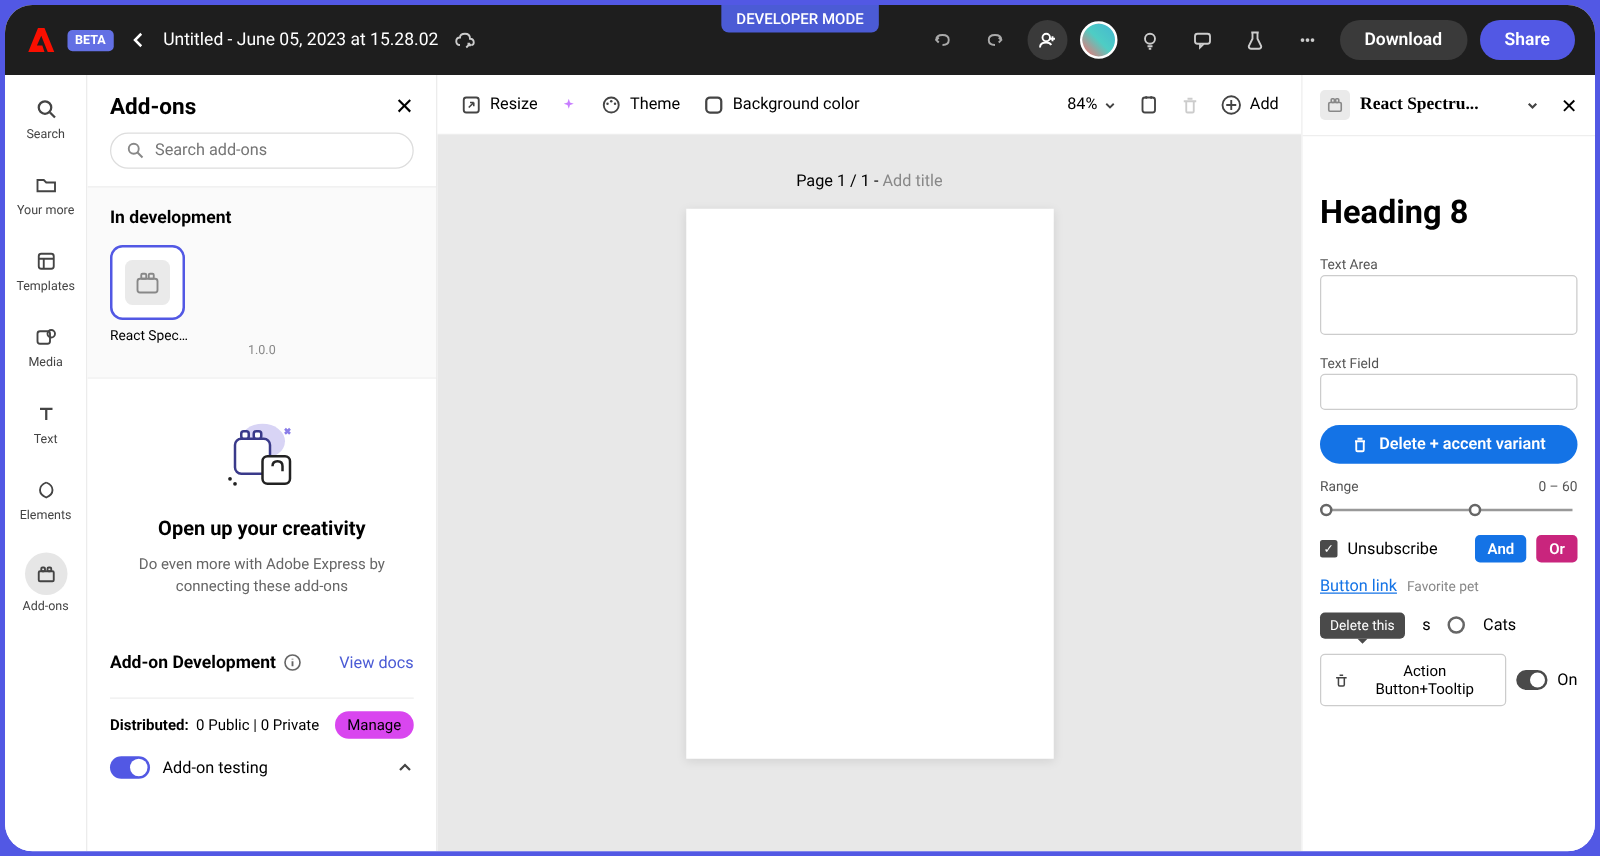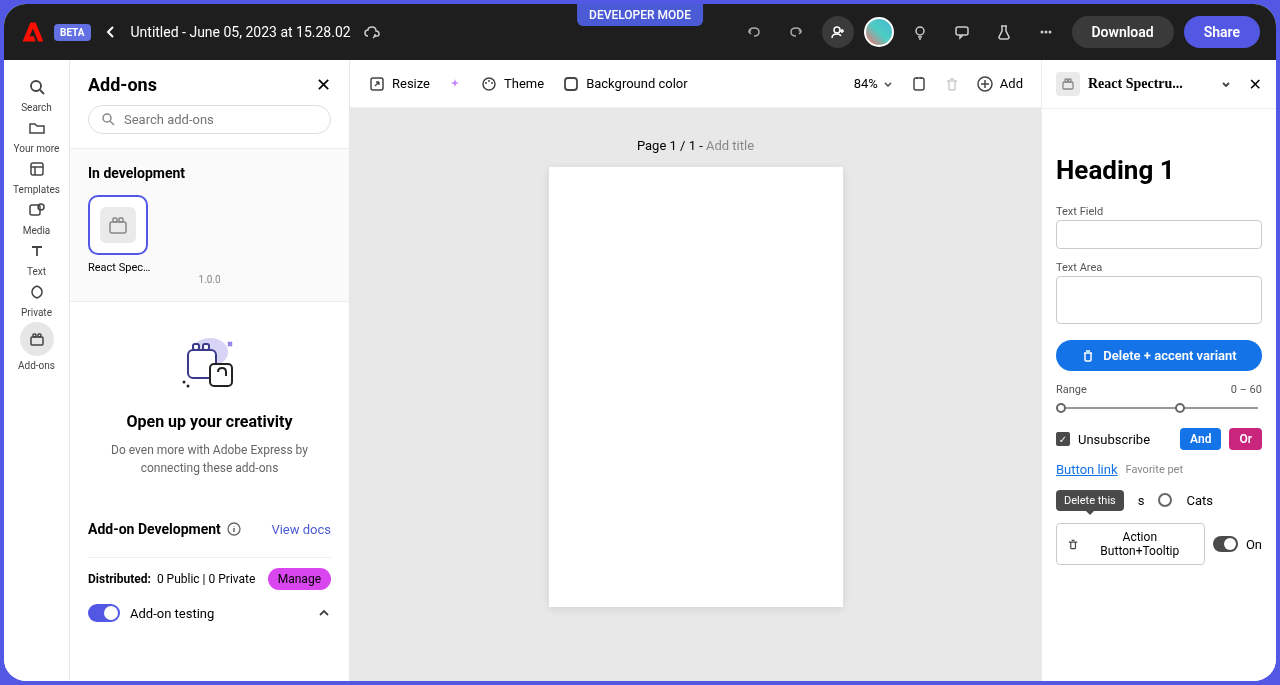--- a/index.html
+++ b/index.html
@@ -14,21 +14,21 @@
 .title { color: #fff; font-size: 14px; margin-left: 12px; }
 .cloud-icon { color: #ccc; margin-left: 12px; }
 .header-right { margin-left: auto; display: flex; align-items: center; gap: 10px; }
 .icon-btn { width: 32px; height: 32px; display: flex; align-items: center; justify-content: center; color: #ccc; cursor: pointer; border-radius: 50%; }
 .avatar { width: 30px; height: 30px; border-radius: 50%; background: linear-gradient(45deg, #ff6b6b, #4ecdc4, #45b7d1); border: 2px solid #fff; }
 .topbar-btn { padding: 8px 20px; border-radius: 20px; font-size: 14px; font-weight: 600; cursor: pointer; border: none; }
 .download-btn { background: #3a3a3a; color: #fff; }
 .share-btn { background: #5258e4; color: #fff; }
 
 .body { display: flex; flex: 1; overflow: hidden; }
-.rail { width: 66px; background: #fff; border-right: 1px solid #e6e6e6; display: flex; flex-direction: column; align-items: center; padding-top: 16px; gap: 4px; }
+.rail { width: 66px; background: #fff; border-right: 1px solid #e6e6e6; display: flex; flex-direction: column; align-items: center; padding-top: 16px; gap: 24px; }
 .rail-item { display: flex; flex-direction: column; align-items: center; gap: 4px; cursor: pointer; color: #444; width: 100%; }
 .rail-icon { width: 22px; height: 22px; display: flex; align-items: center; justify-content: center; }
 .rail-label { font-size: 10px; }
 .rail-item.active .rail-icon { background: #e6e6e6; border-radius: 50%; width: 34px; height: 34px; }
 
 .panel { width: 280px; background: #fff; border-right: 1px solid #e6e6e6; display: flex; flex-direction: column; overflow-y: auto; }
 .panel-header { display: flex; justify-content: space-between; align-items: center; padding: 14px 18px 10px; }
 .panel-title { font-size: 18px; font-weight: 700; }
 .close-x { cursor: pointer; font-size: 18px; }
 .search-wrap { padding: 0 18px 14px; }
@@ -212,21 +212,21 @@
             </svg>
           </span>
           <span class="rail-label">Text</span>
         </div>
       <div class="rail-item">
           <span class="rail-icon">
             <svg width="18" height="18" viewBox="0 0 18 18">
               <path d="M9 3 Q14 5 14 9 Q14 13 9 15 Q4 13 4 9 Q4 5 9 3" stroke="#444" stroke-width="1.5" fill="none"></path>
             </svg>
           </span>
-          <span class="rail-label">Private</span>
+          <span class="rail-label">Elements</span>
         </div>
       <div class="rail-item active">
           <span class="rail-icon">
             <svg width="16" height="16" viewBox="0 0 16 16">
               <rect x="2" y="6" width="12" height="8" rx="1" stroke="#444" stroke-width="1.5" fill="none"></rect>
               <rect x="4" y="3" width="3" height="3" rx="1" stroke="#444" stroke-width="1.5" fill="none"></rect>
               <rect x="9" y="3" width="3" height="3" rx="1" stroke="#444" stroke-width="1.5" fill="none"></rect>
             </svg>
           </span>
           <span class="rail-label">Add-ons</span>
@@ -380,28 +380,28 @@
           </div>
         <span class="rp-title">React Spectru...</span>
         <span>
             <svg width="14" height="14" viewBox="0 0 14 14">
               <path d="M4 6 L7 9 L10 6" stroke="#444" stroke-width="1.8" fill="none"></path>
             </svg>
           </span>
         <span style="margin-left:8px">✕</span>
       </div>
       <div class="rp-body">
-        <div class="rp-h1">Heading 1</div>
+        <div class="rp-h1">Heading 8</div>
+        <div>
+          <div class="rp-label">Text Area</div>
+          <textarea class="rp-textarea" style=""></textarea>
+        </div>
         <div>
           <div class="rp-label">Text Field</div>
           <input class="rp-input" style="">
-        </div>
-        <div>
-          <div class="rp-label">Text Area</div>
-          <textarea class="rp-textarea" style=""></textarea>
         </div>
         <button class="rp-accent-btn">
             <svg width="14" height="14" viewBox="0 0 14 14">
               <path d="M3 4 L11 4 M4 4 L4 11 Q4 12 5 12 L9 12 Q10 12 10 11 L10 4 M5 2 L9 2" stroke="#fff" stroke-width="1.5" fill="none"></path>
             </svg>
             <span>Delete + accent variant</span>
           </button>
         <div>
           <div class="rp-range-row">
               <span>Range</span>

